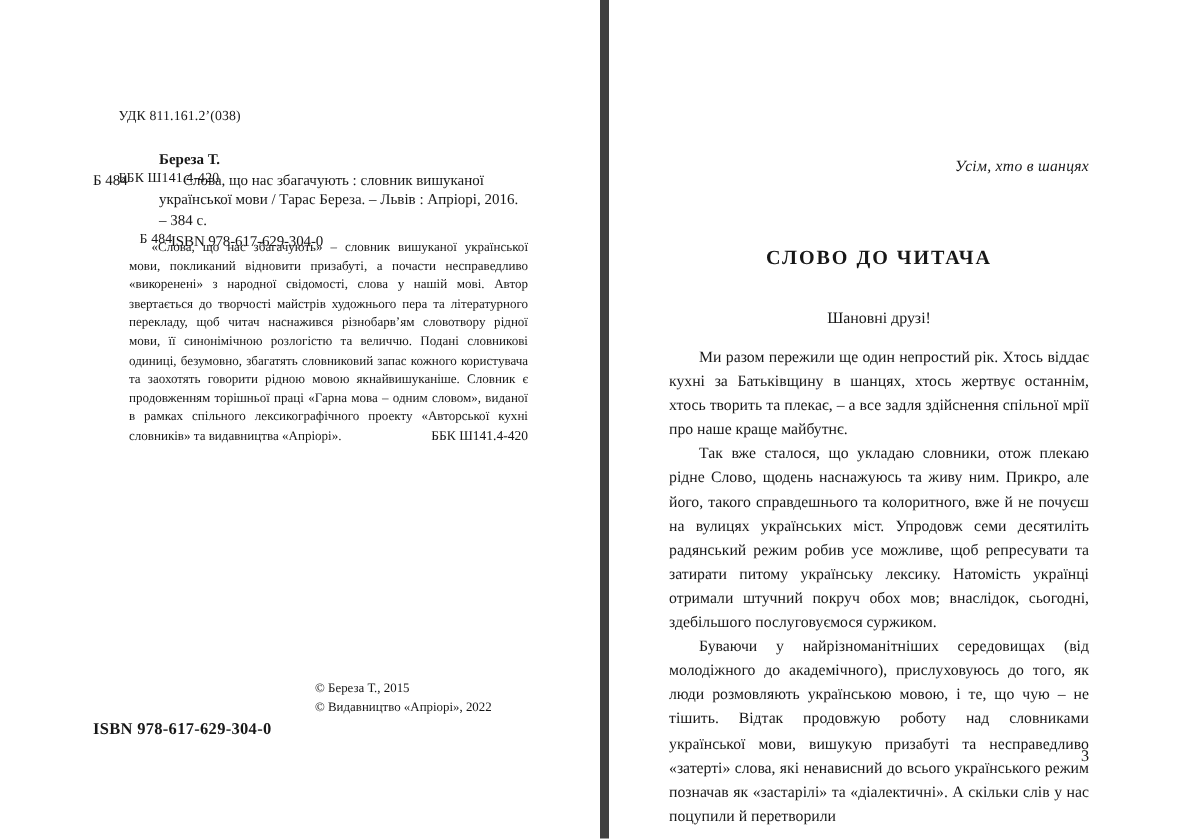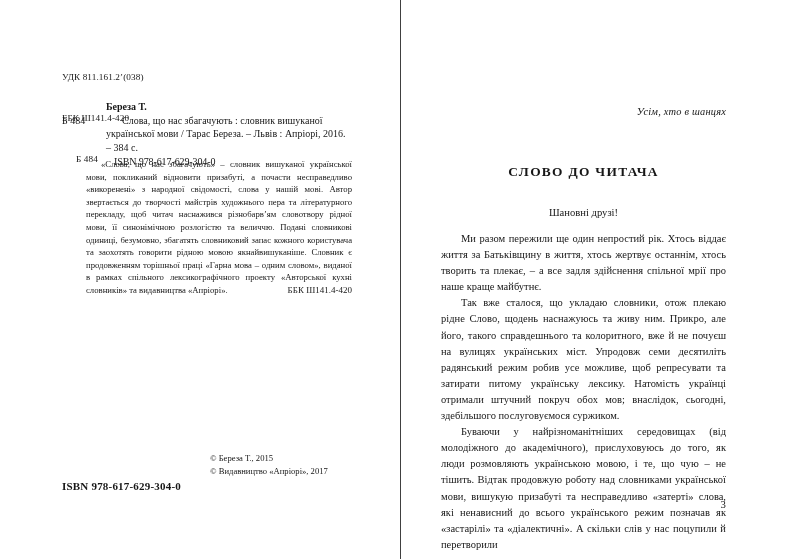--- a/index.html
+++ b/index.html
@@ -21,32 +21,32 @@
     inset: 0;
     display: flex;
   }
 
   .page {
     position: relative;
     height: 559px;
     background: #ffffff;
   }
   .page-left  { width: 400px; }
-  .page-right { width: 372px; border-left: 1px solid #404040; box-sizing: border-box; }
+  .page-right { width: 372px; border-left: 6px solid #404040; box-sizing: border-box; }
 
   
   .l-block {
     position: absolute;
     left: 0;
     right: 0;
   }
 
   .class-codes {
     top: 44px;
-    left: 62px;
+    left: 79px;
     font-size: 9.2px;
     line-height: 13.6px;
     letter-spacing: 0.1px;
     white-space: pre;
   }
   .class-codes .cc-line { display: block; }
   .class-codes .cc-indent { padding-left: 14px; }
 
   .bib {
     top: 100px;
@@ -200,37 +200,37 @@
     </div>
 
     <div class="l-block annotation">
       <p>«Слова, що нас збагачують» – словник вишуканої української мови, покликаний відновити призабуті, а почасти несправедливо «викоренені» з народної свідомості, слова у нашій мові. Автор звертається до творчості майстрів художнього пера та літературного перекладу, щоб читач наснажився різнобарв’ям словотвору рідної мови, її синонімічною розлогістю та величчю. Подані словникові одиниці, безумовно, збагатять словниковий запас кожного користувача та заохотять говорити рідною мовою якнайвишуканіше. Словник є продовженням торішньої праці «Гарна мова – одним словом», виданої в рамках спільного лексикографічного проекту «Авторської кухні словників» та видавництва «Апріорі».</p>
     </div>
 
     <div class="l-block bbk-right">ББК Ш141.4-420</div>
 
     <div class="l-block copyrights">
       <span class="cp-line">© Береза Т., 2015</span>
-      <span class="cp-line">© Видавництво «Апріорі», 2017</span>
+      <span class="cp-line">© Видавництво «Апріорі», 2022</span>
     </div>
 
     <div class="l-block isbn-bottom">ISBN 978-617-629-304-0</div>
 
   </div>
 
   <div class="page page-right">
 
     <div class="r-block dedication">Усім, хто в шанцях</div>
 
     <div class="r-block chapter-title">СЛОВО ДО ЧИТАЧА</div>
 
     <div class="r-block salutation">Шановні друзі!</div>
 
     <div class="r-block body-text">
-      <p>Ми разом пережили ще один непростий рік. Хтось віддає життя за Батьківщину в життя, хтось жертвує останнім, хтось творить та плекає, – а все задля здійснення спільної мрії про наше краще майбутнє.</p>
+      <p>Ми разом пережили ще один непростий рік. Хтось віддає кухні за Батьківщину в шанцях, хтось жертвує останнім, хтось творить та плекає, – а все задля здійснення спільної мрії про наше краще майбутнє.</p>
       <p>Так вже сталося, що укладаю словники, отож плекаю рідне Слово, щодень наснажуюсь та живу ним. Прикро, але його, такого справдешнього та колоритного, вже й не почуєш на вулицях українських міст. Упродовж семи десятиліть радянський режим робив усе можливе, щоб репресувати та затирати питому українську лексику. Натомість українці отримали штучний покруч обох мов; внаслідок, сьогодні, здебільшого послуговуємося суржиком.</p>
       <p>Буваючи у найрізноманітніших середовищах (від молодіжного до академічного), прислуховуюсь до того, як люди розмовляють українською мовою, і те, що чую – не тішить. Відтак продовжую роботу над словниками української мови, вишукую призабуті та несправедливо «затерті» слова, які ненависний до всього українського режим позначав як «застарілі» та «діалектичні». А скільки слів у нас поцупили й перетворили</p>
     </div>
 
     <div class="r-block folio">3</div>
 
   </div>
 
 </div>
 

